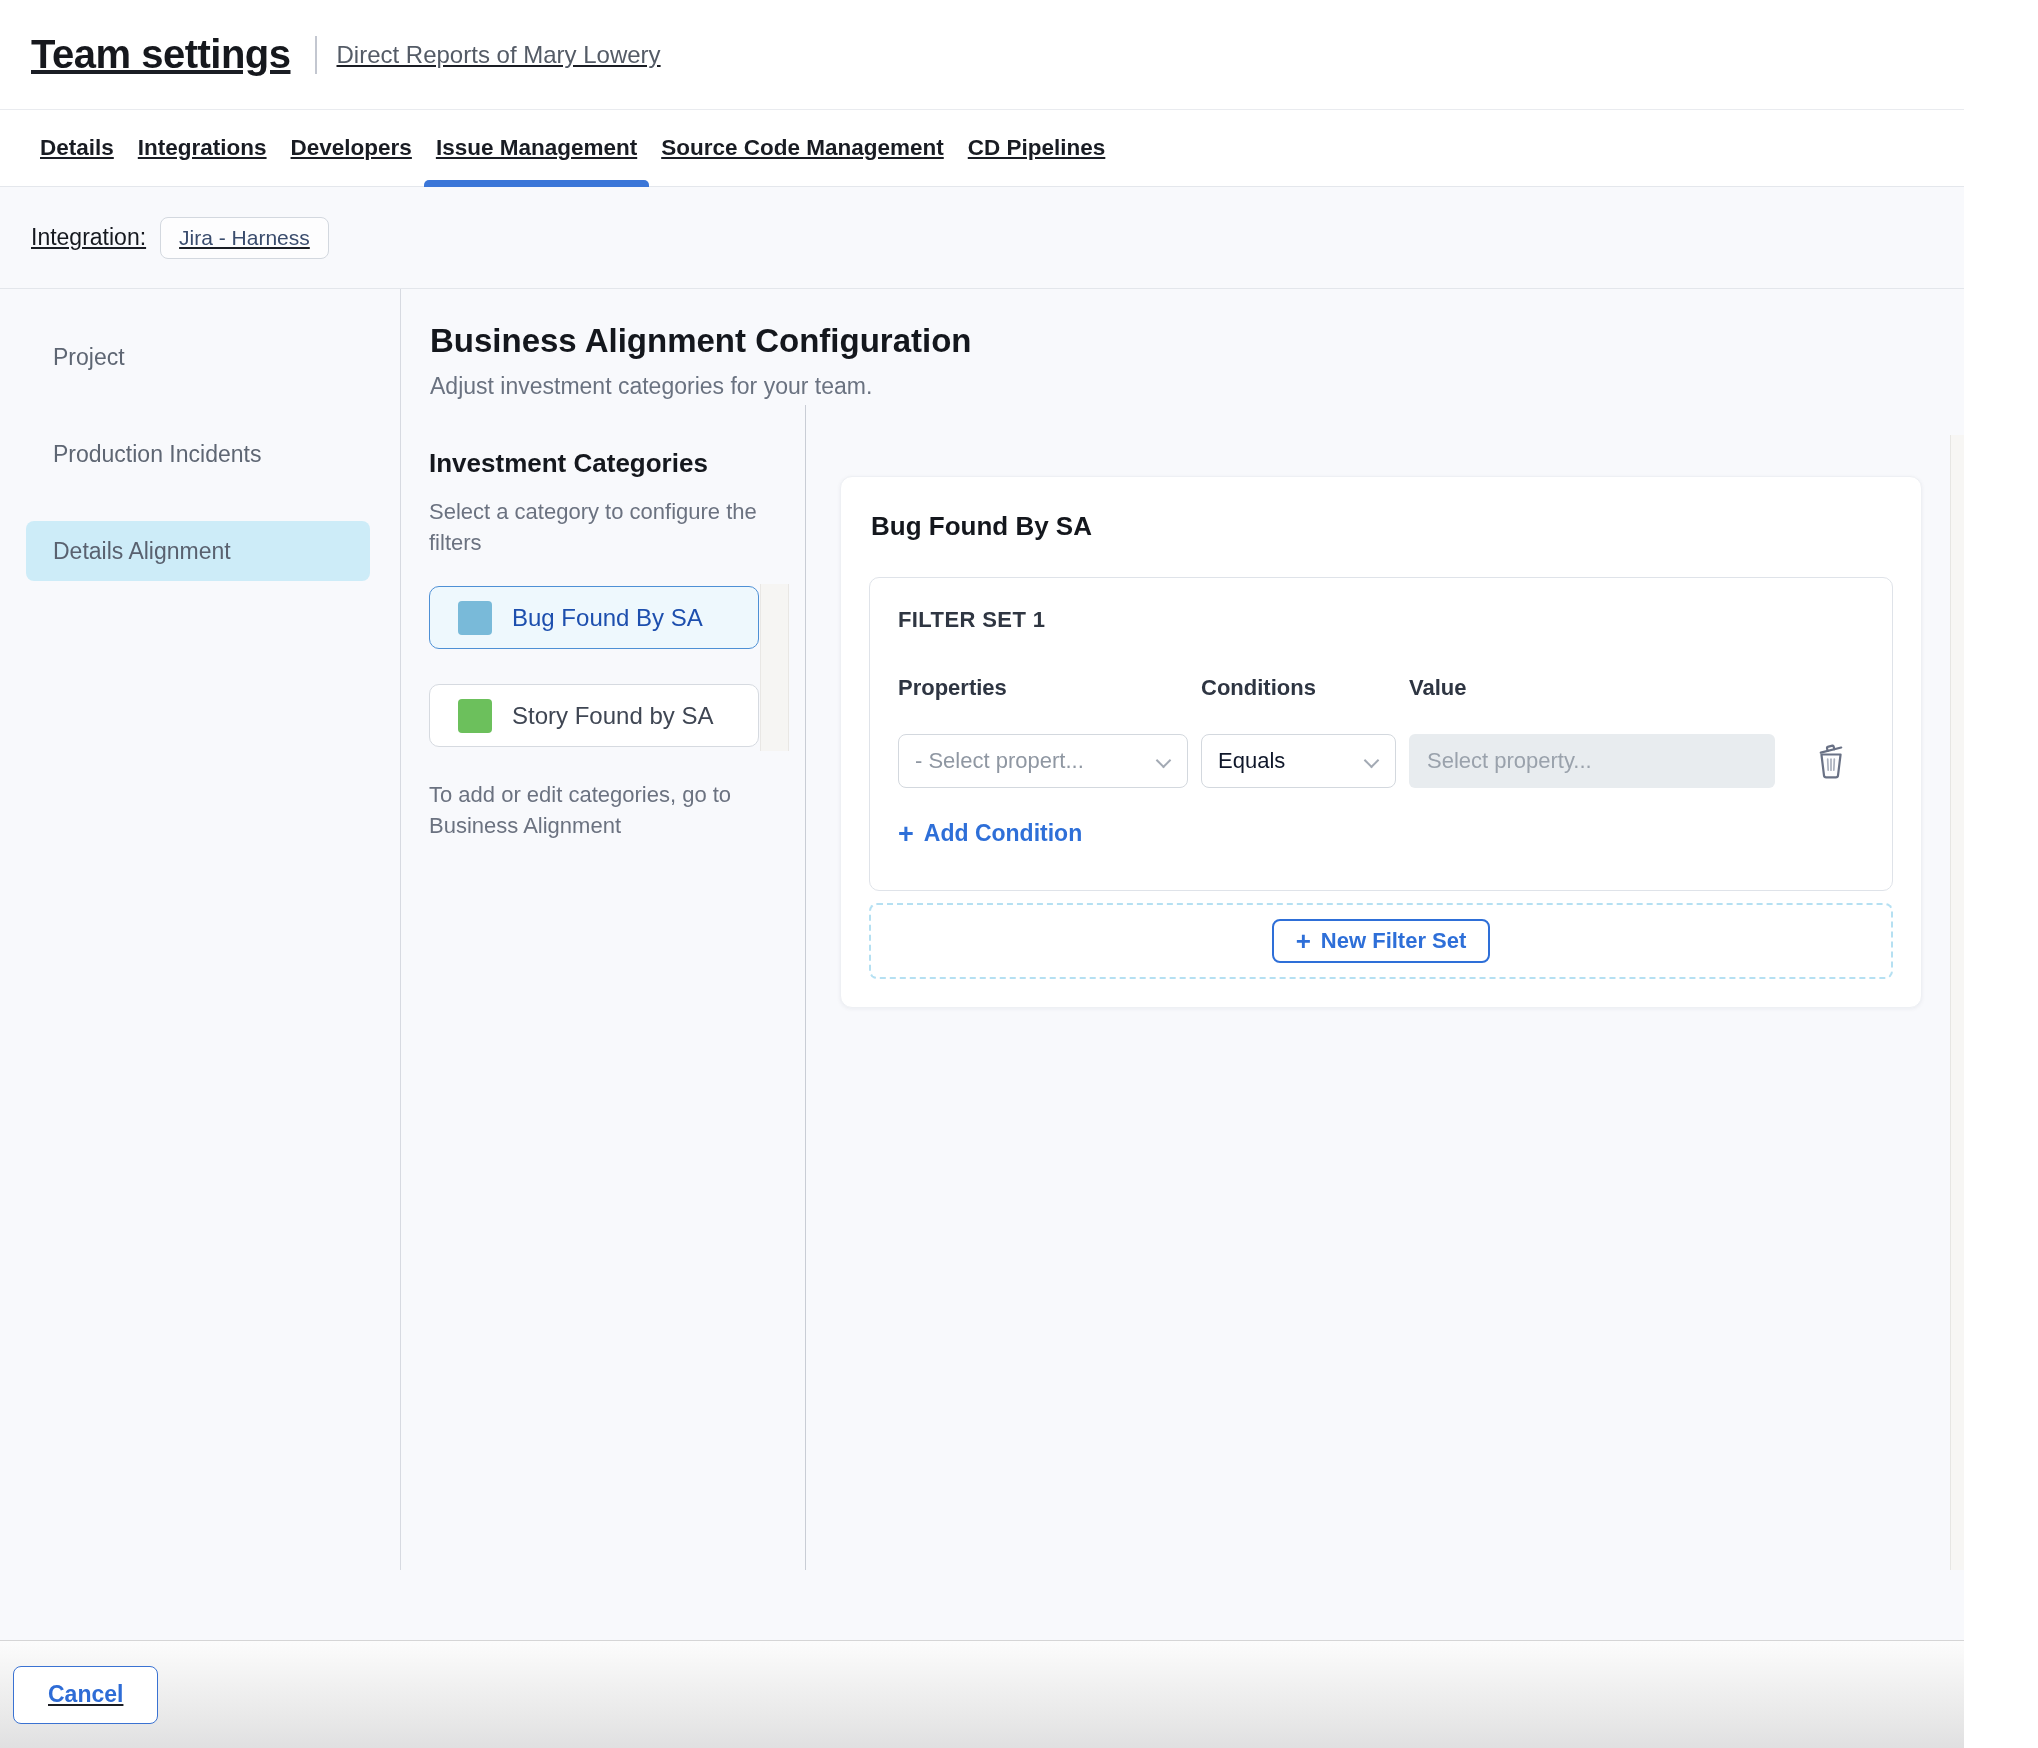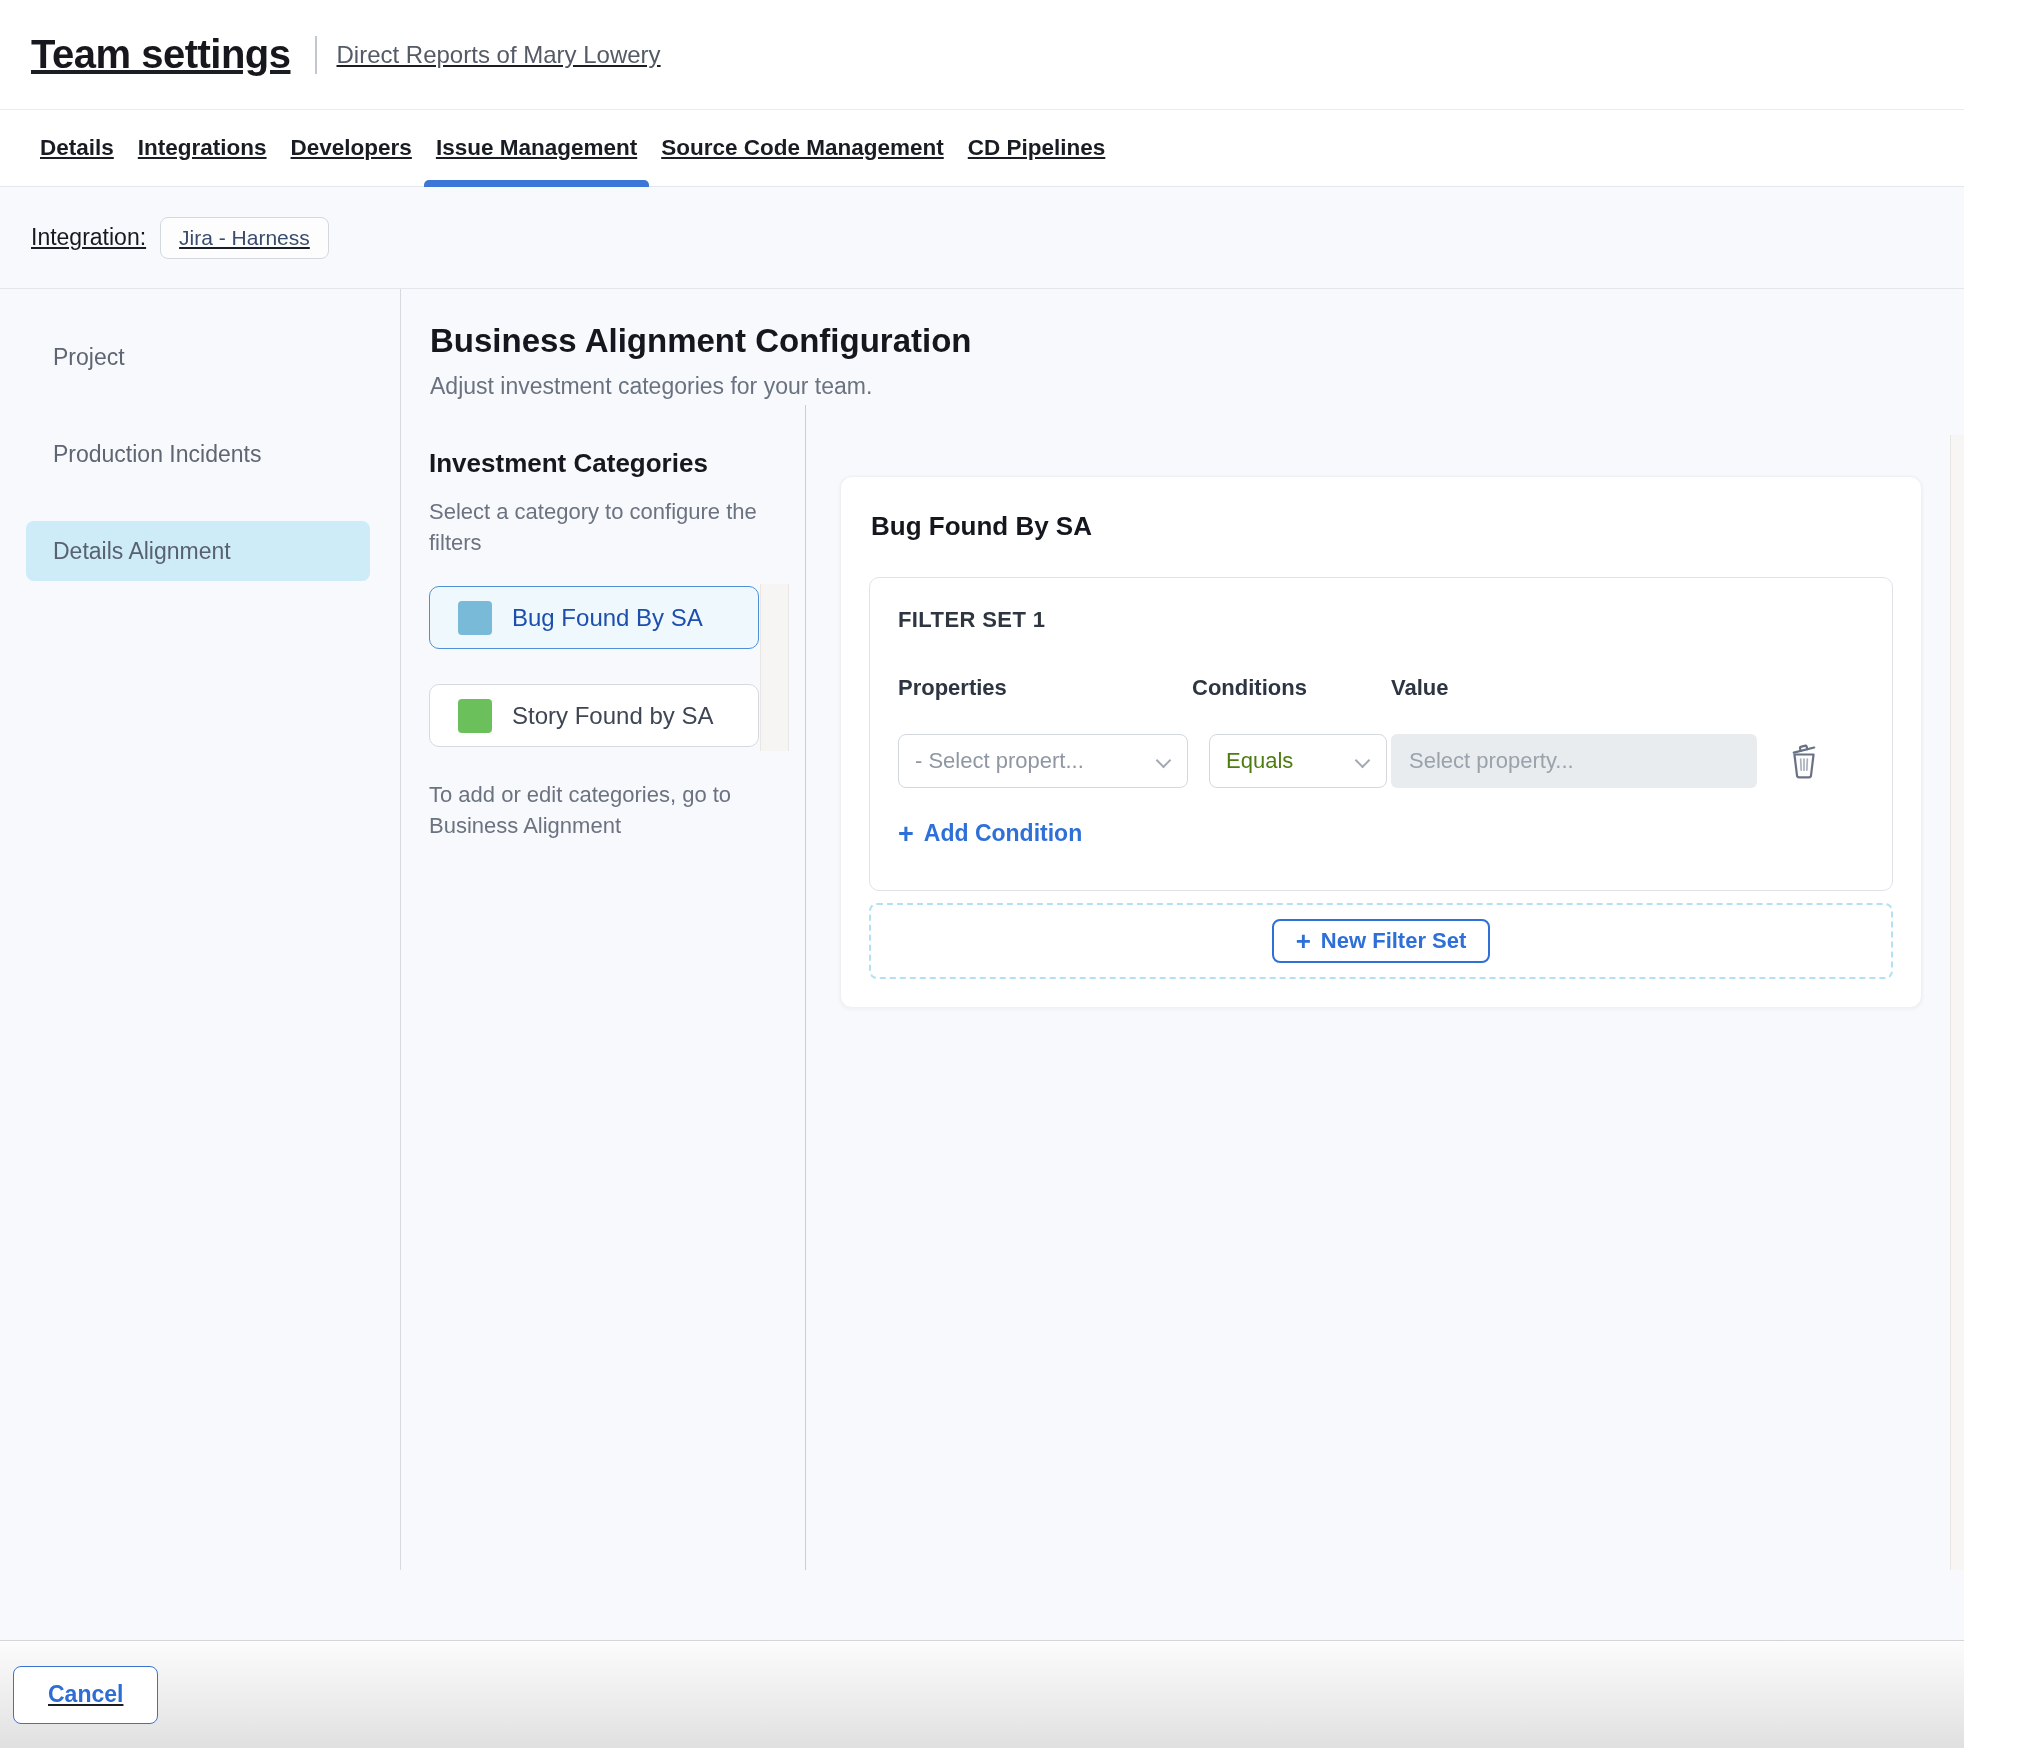--- a/index.html
+++ b/index.html
@@ -70,28 +70,28 @@
   .rstrip.one { left:1950px; } .rstrip.two { left:1980px; }
 
   
   .card { position:absolute; left:840px; top:187px; width:1082px; height:532px; background:#fff;
           border:1px solid #eef0f4; border-radius:12px; box-shadow:0 1px 4px rgba(20,30,60,0.06);
           padding:32px 28px 30px 28px; }
   .card h4 { font-size:26px; line-height:34px; font-weight:800; color:#14171d; margin-left:2px; }
   .fset { margin-top:34px; border:1px solid #dfe3e9; border-radius:10px; height:314px;
           padding:30px 28px 46px 28px; background:#fff; }
   .fset-label { font-size:22px; line-height:24px; font-weight:800; color:#2f3642; letter-spacing:0.4px; }
-  .frow { display:grid; grid-template-columns:290px 195px 366px 1fr; column-gap:4px; align-items:center; }
+  .frow { display:grid; grid-template-columns:290px 195px 366px 1fr; column-gap:13px; align-items:center; }
   .frow.heads { margin-top:44px; }
   .fhead { font-size:22px; line-height:24px; font-weight:800; color:#2e3542; }
   .frow.controls { margin-top:34px; }
   .selbox { position:relative; height:54px; border:1px solid #d3d8de; border-radius:8px; background:#fff;
             display:flex; align-items:center; padding:0 40px 0 16px; font-size:22px; cursor:pointer; }
   .selbox.placeholder { color:#8f97a2; }
-  .selbox.value { color:#4d7c0f;margin-left:17px; }
+  .selbox.value { color:#0f172a; }
   .chev { position:absolute; right:18px; top:20px; width:11px; height:11px;
           border-right:2px solid #a3aab4; border-bottom:2px solid #a3aab4; transform:rotate(45deg); }
   .valinput { height:54px; width:366px; background:#e8ecef; border:none; border-radius:6px;
               padding:0 18px; font-size:22px; font-family:"Liberation Sans",sans-serif; color:#30363f; }
   .valinput::placeholder { color:#9aa2ac; }
   .trash { justify-self:start; margin-left:26px; width:34px; height:38px; cursor:pointer;
            display:flex; align-items:center; justify-content:center; }
   .addcond { margin-top:32px; display:flex; align-items:center; gap:10px; cursor:pointer;
              color:var(--link-blue,#2e6fd8); font-size:23px; font-weight:800; width:max-content; }
   .addcond .plus { font-size:27px; font-weight:800; line-height:24px; }

